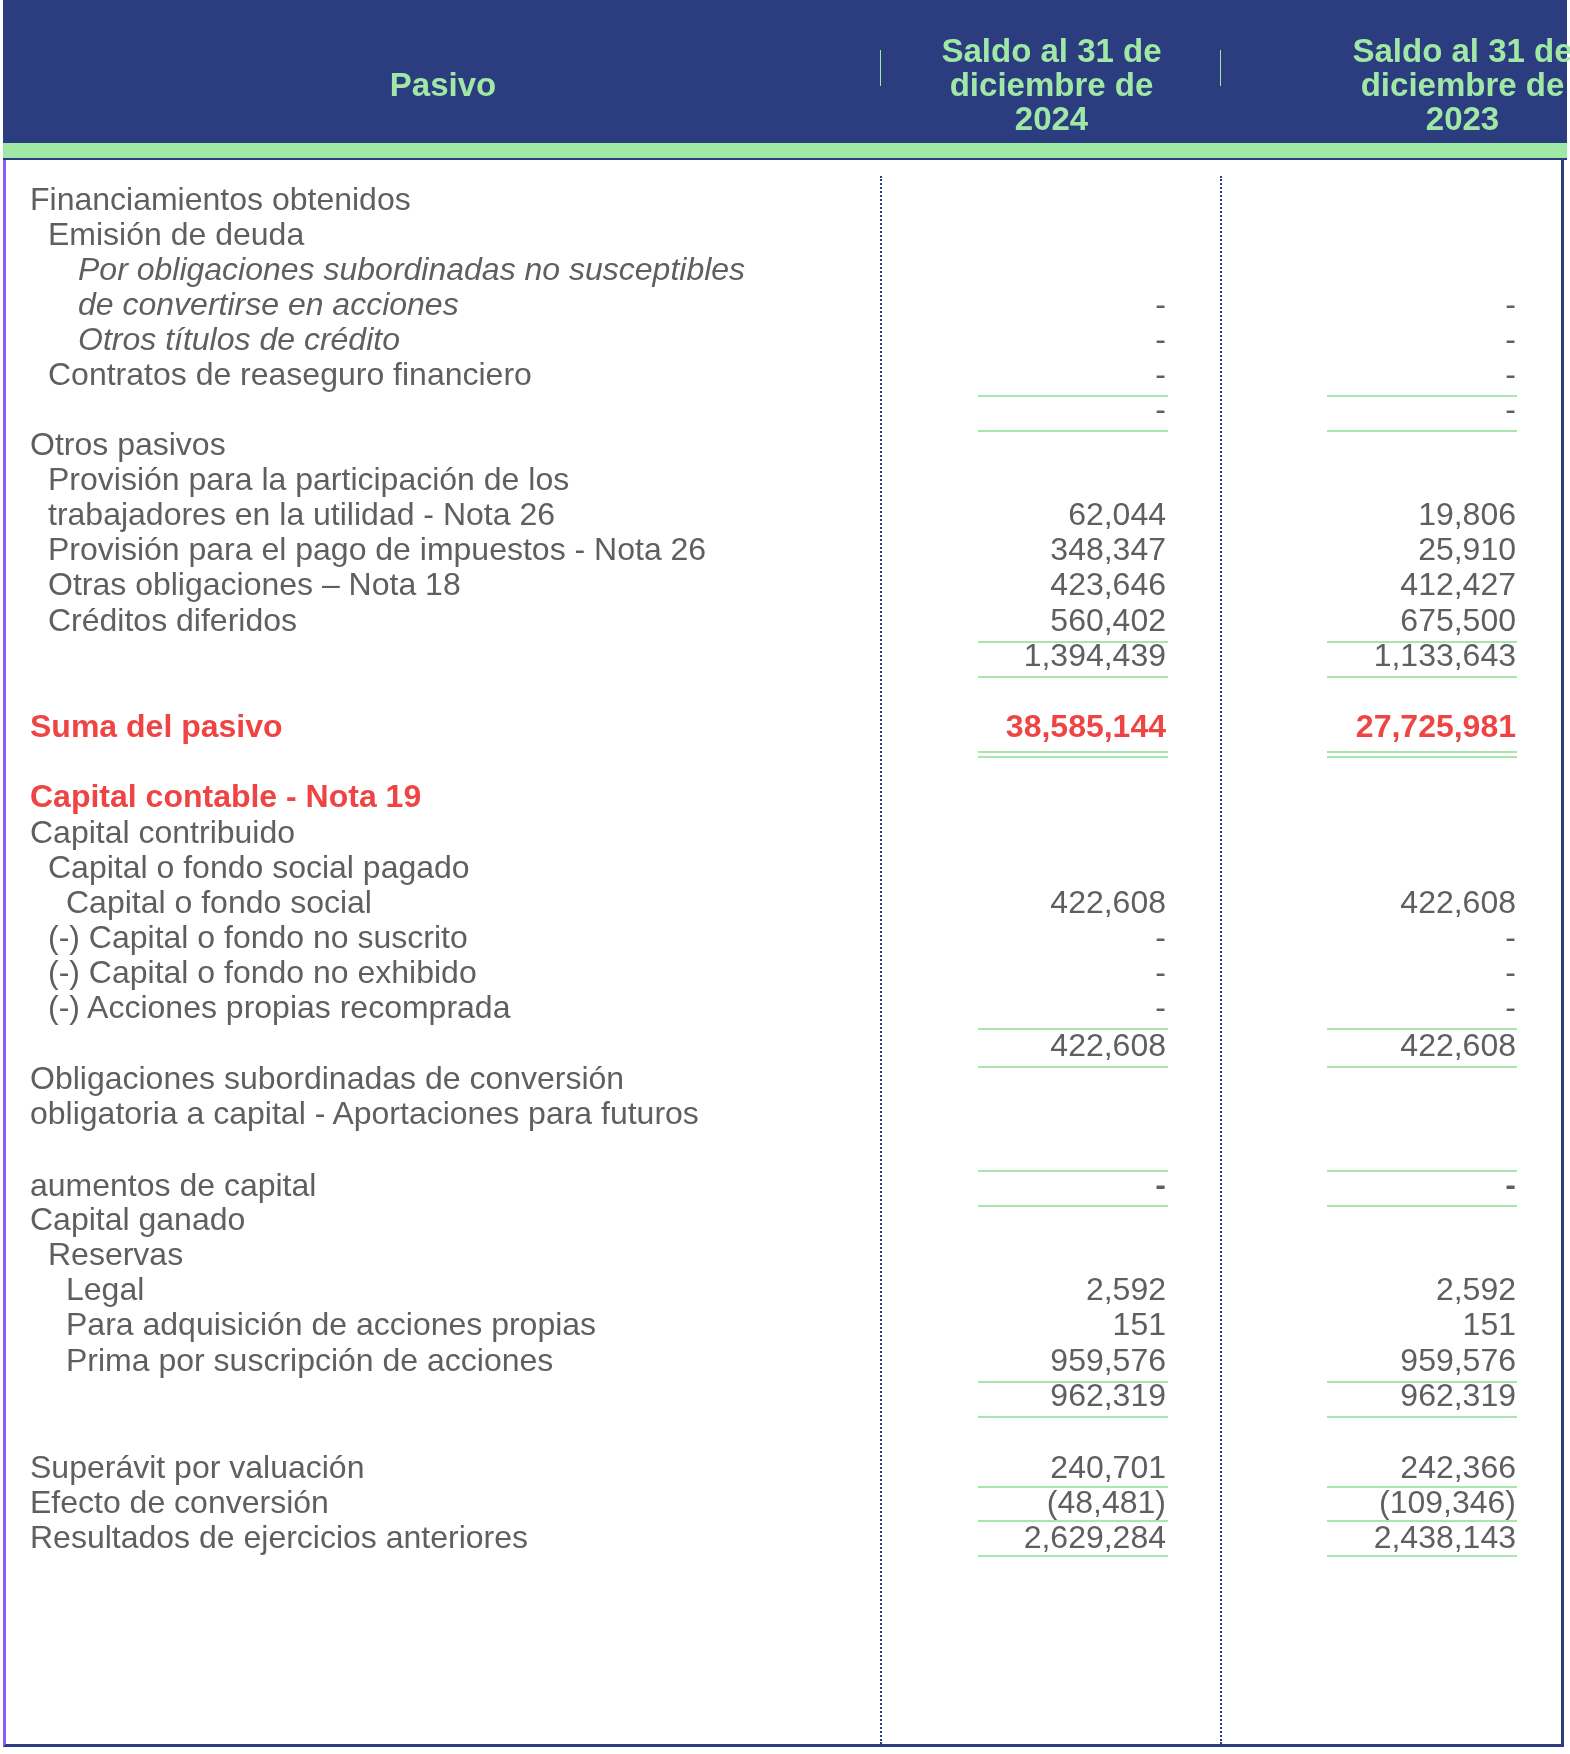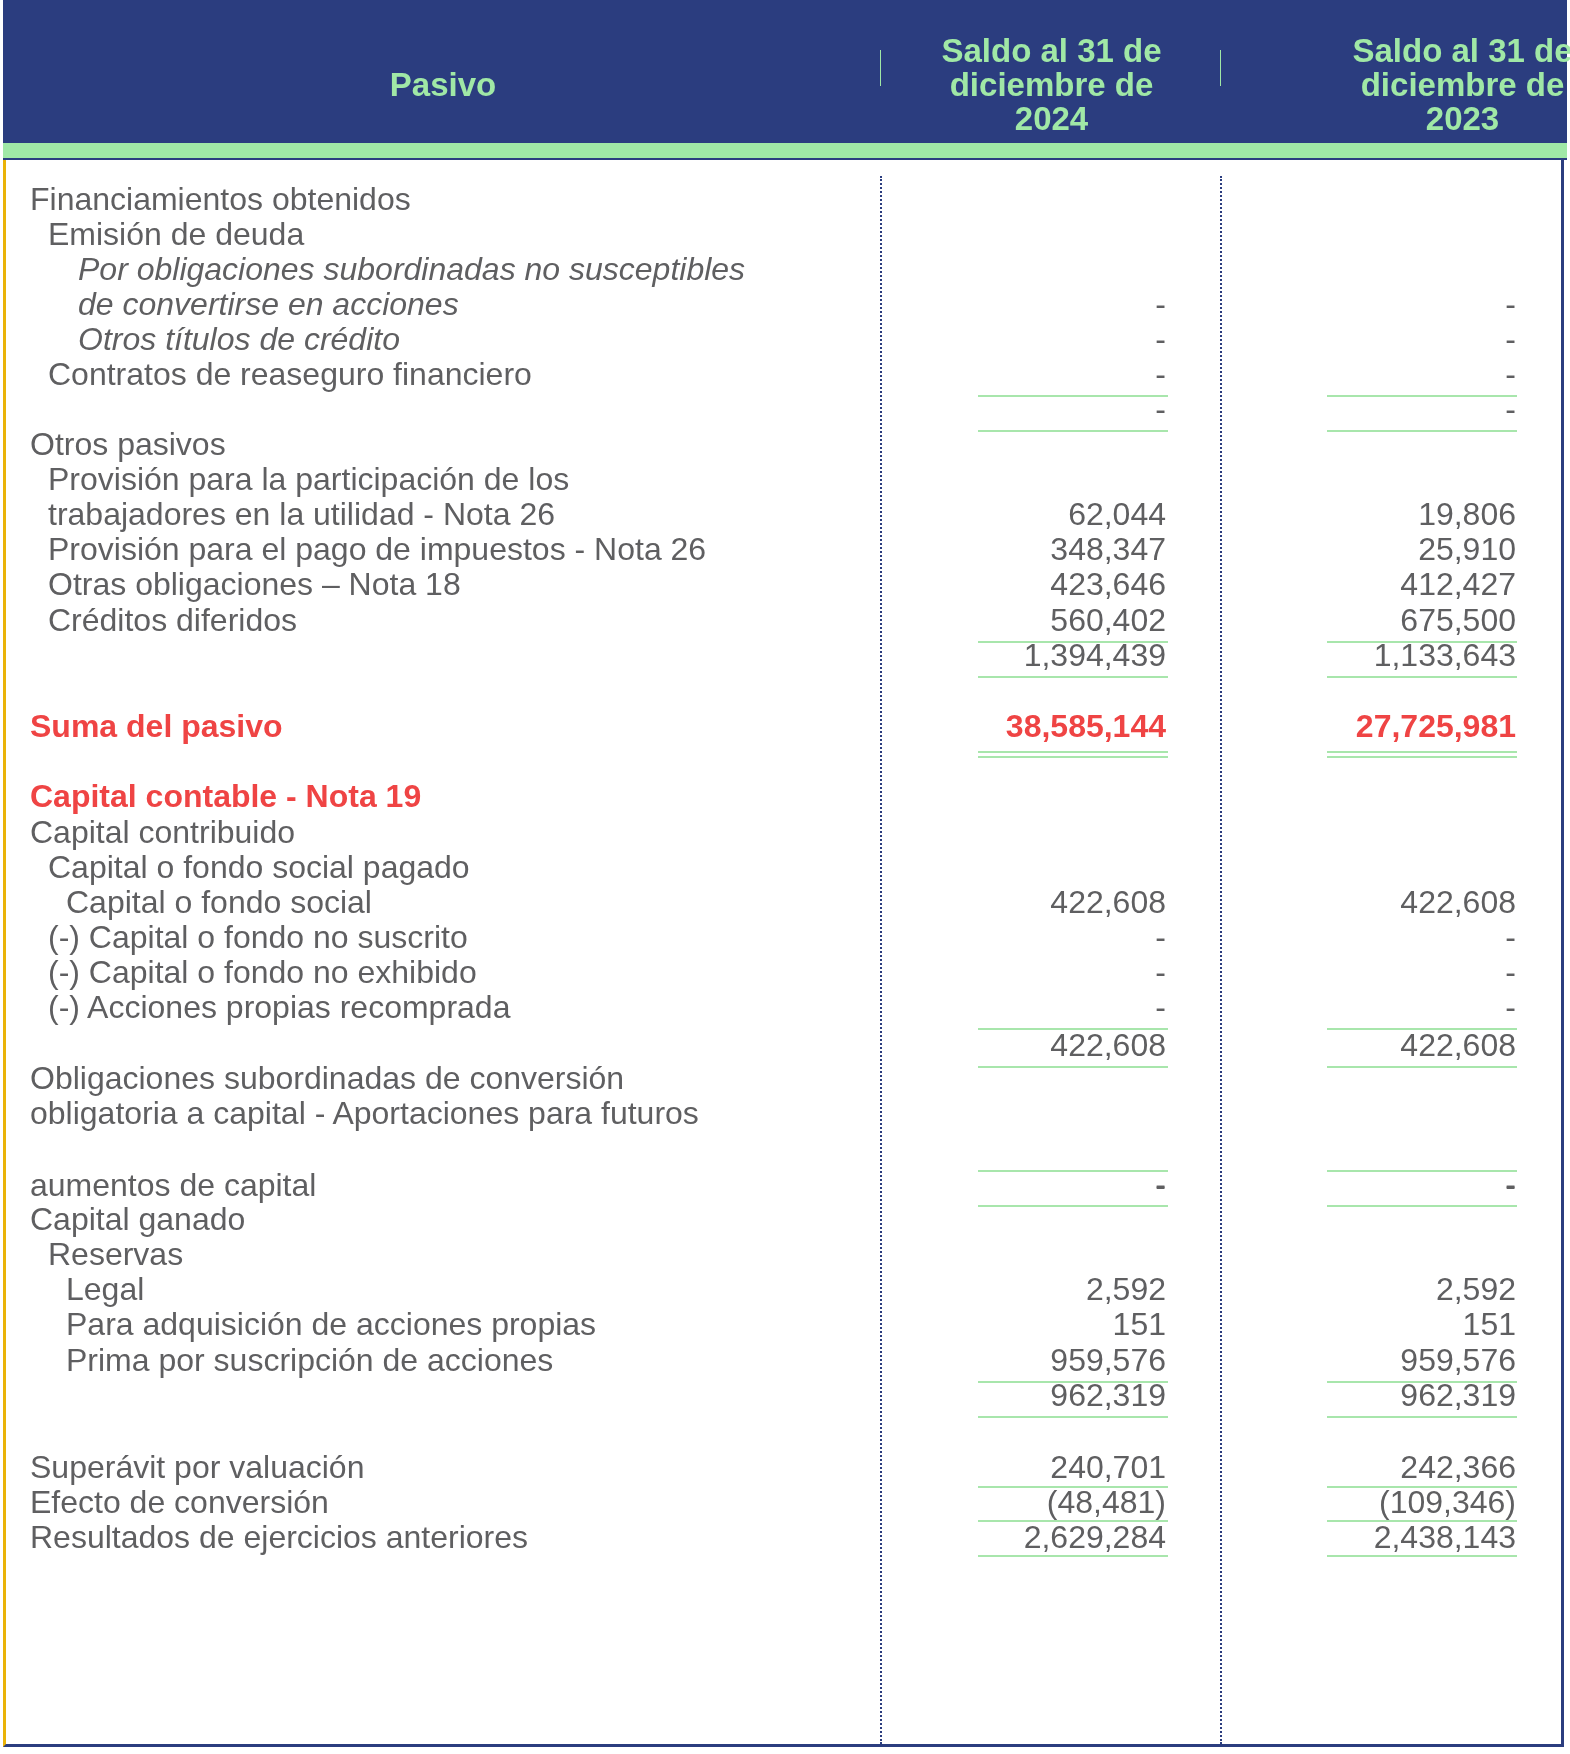--- a/index.html
+++ b/index.html
@@ -11,21 +11,21 @@
                     border-bottom: 2px solid #2b3d7f; }
   .hcell { position: absolute; top: 0; height: 169px; display: flex; align-items: center; justify-content: center;
            color: #a0e8a6; font-weight: bold; font-size: 33px; line-height: 34px; text-align: center; }
   .hcell.c0 { left: 0; width: 880px; }
   .hcell.c1 { left: 880px; width: 337px; }
   .hcell.c2 { left: 1286px; width: 347px; }
   .hsep { position: absolute; top: 50px; height: 36px; width: 1px; background: #a0e8a6; }
   .hsep.s1 { left: 877px; } .hsep.s2 { left: 1217px; }
 
   .body-box { position: absolute; left: 3px; top: 160px; width: 1561px; height: 1587px;
-              border-left: 3px solid #eab308; border-right: 3px solid #2b3d7f; border-bottom: 3px solid #2b3d7f;
+              border-left: 3px solid #8b5cf6; border-right: 3px solid #2b3d7f; border-bottom: 3px solid #2b3d7f;
               box-sizing: border-box; }
   .vdot { position: absolute; top: 16px; bottom: 0; width: 0; border-left: 2px dotted #2b3d7f; }
   .vdot.d1 { left: 874px; } .vdot.d2 { left: 1214px; }
 
   .row { position: absolute; left: 0; width: 1555px; height: 39px; }
   .lbl { position: absolute; top: 0; font-size: 32px; line-height: 39px; white-space: nowrap; color: #5f5f61; }
   .lbl.i0 { left: 24px; } .lbl.i1 { left: 42px; } .lbl.i2 { left: 72px; font-style: italic; } .lbl.i3 { left: 60px; }
   .lbl.bold, .num.bold { font-weight: bold; color: #ef4444; }
   .num { position: absolute; top: 0; font-size: 32px; line-height: 39px; text-align: right; white-space: nowrap; color: #5f5f61; }
   .num.n1 { left: 970px; width: 190px; }

